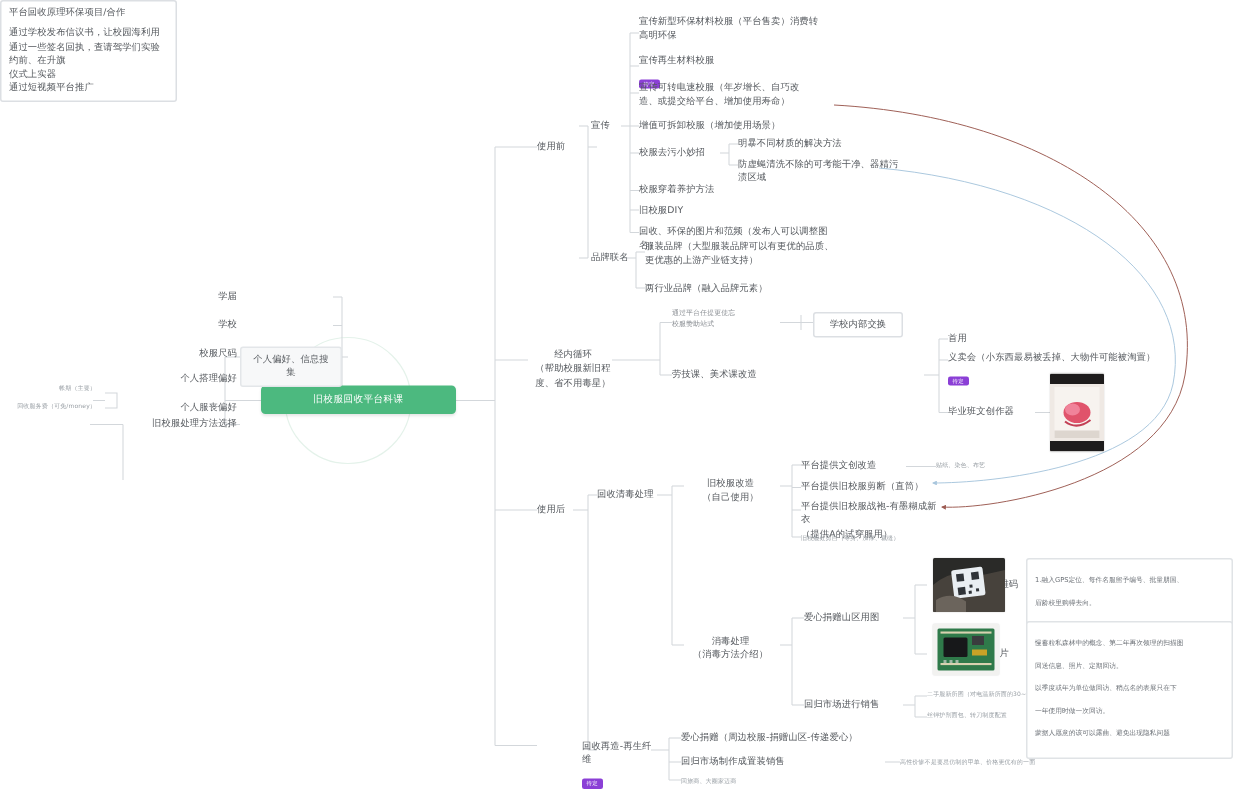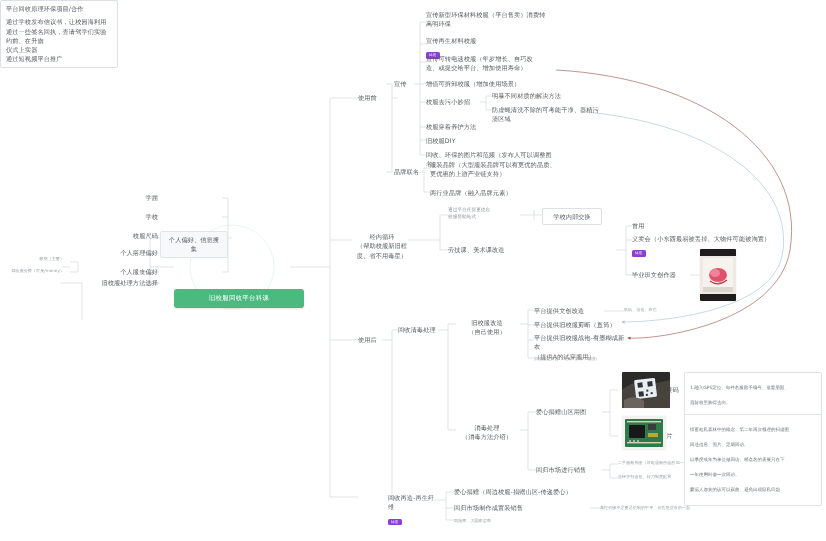--- a/index.html
+++ b/index.html
@@ -164,21 +164,21 @@
       <path d="M446,492 H454"></path>
       <path d="M446,508 H454"></path>
       <path d="M446,520 H454"></path>
       <path d="M590,508 H600"></path>
 
       <path d="M556,70 C700,78 806,150 790,250 C778,322 660,340 628,338" stroke="#9c5b52" stroke-width="0.65" marker-end="url(#ar-red)"></path>
       <path d="M586,112 C716,124 796,186 782,256 C770,312 660,322 622,322" stroke="#a9c6dd" stroke-width="0.65" marker-end="url(#ar-blue)"></path>
     </g>
   </svg>
 
-  <div class="root" style="left:174px;top:257px;width:116px;margin-top:32px;">旧校服回收平台科课</div>
+  <div class="root" style="left:174px;top:257px;width:116px;">旧校服回收平台科课</div>
 
   <div class="node mini" style="left:14px;top:256px;width:50px;text-align:right;">帐期（主要）</div>
   <div class="node mini" style="left:2px;top:268px;width:62px;text-align:right;">回收服务费（可免/money）</div>
 
   <div class="node soft" style="left:160px;top:231px;width:68px;text-align:center;">个人偏好、信息搜集</div>
 
   <div class="node" style="left:106px;top:193px;width:52px;text-align:right;">学届</div>
   <div class="node" style="left:106px;top:212px;width:52px;text-align:right;">学校</div>
   <div class="node" style="left:100px;top:231px;width:58px;text-align:right;">校服尺码</div>
   <div class="node" style="left:90px;top:248px;width:68px;text-align:right;">个人搭理偏好</div>

